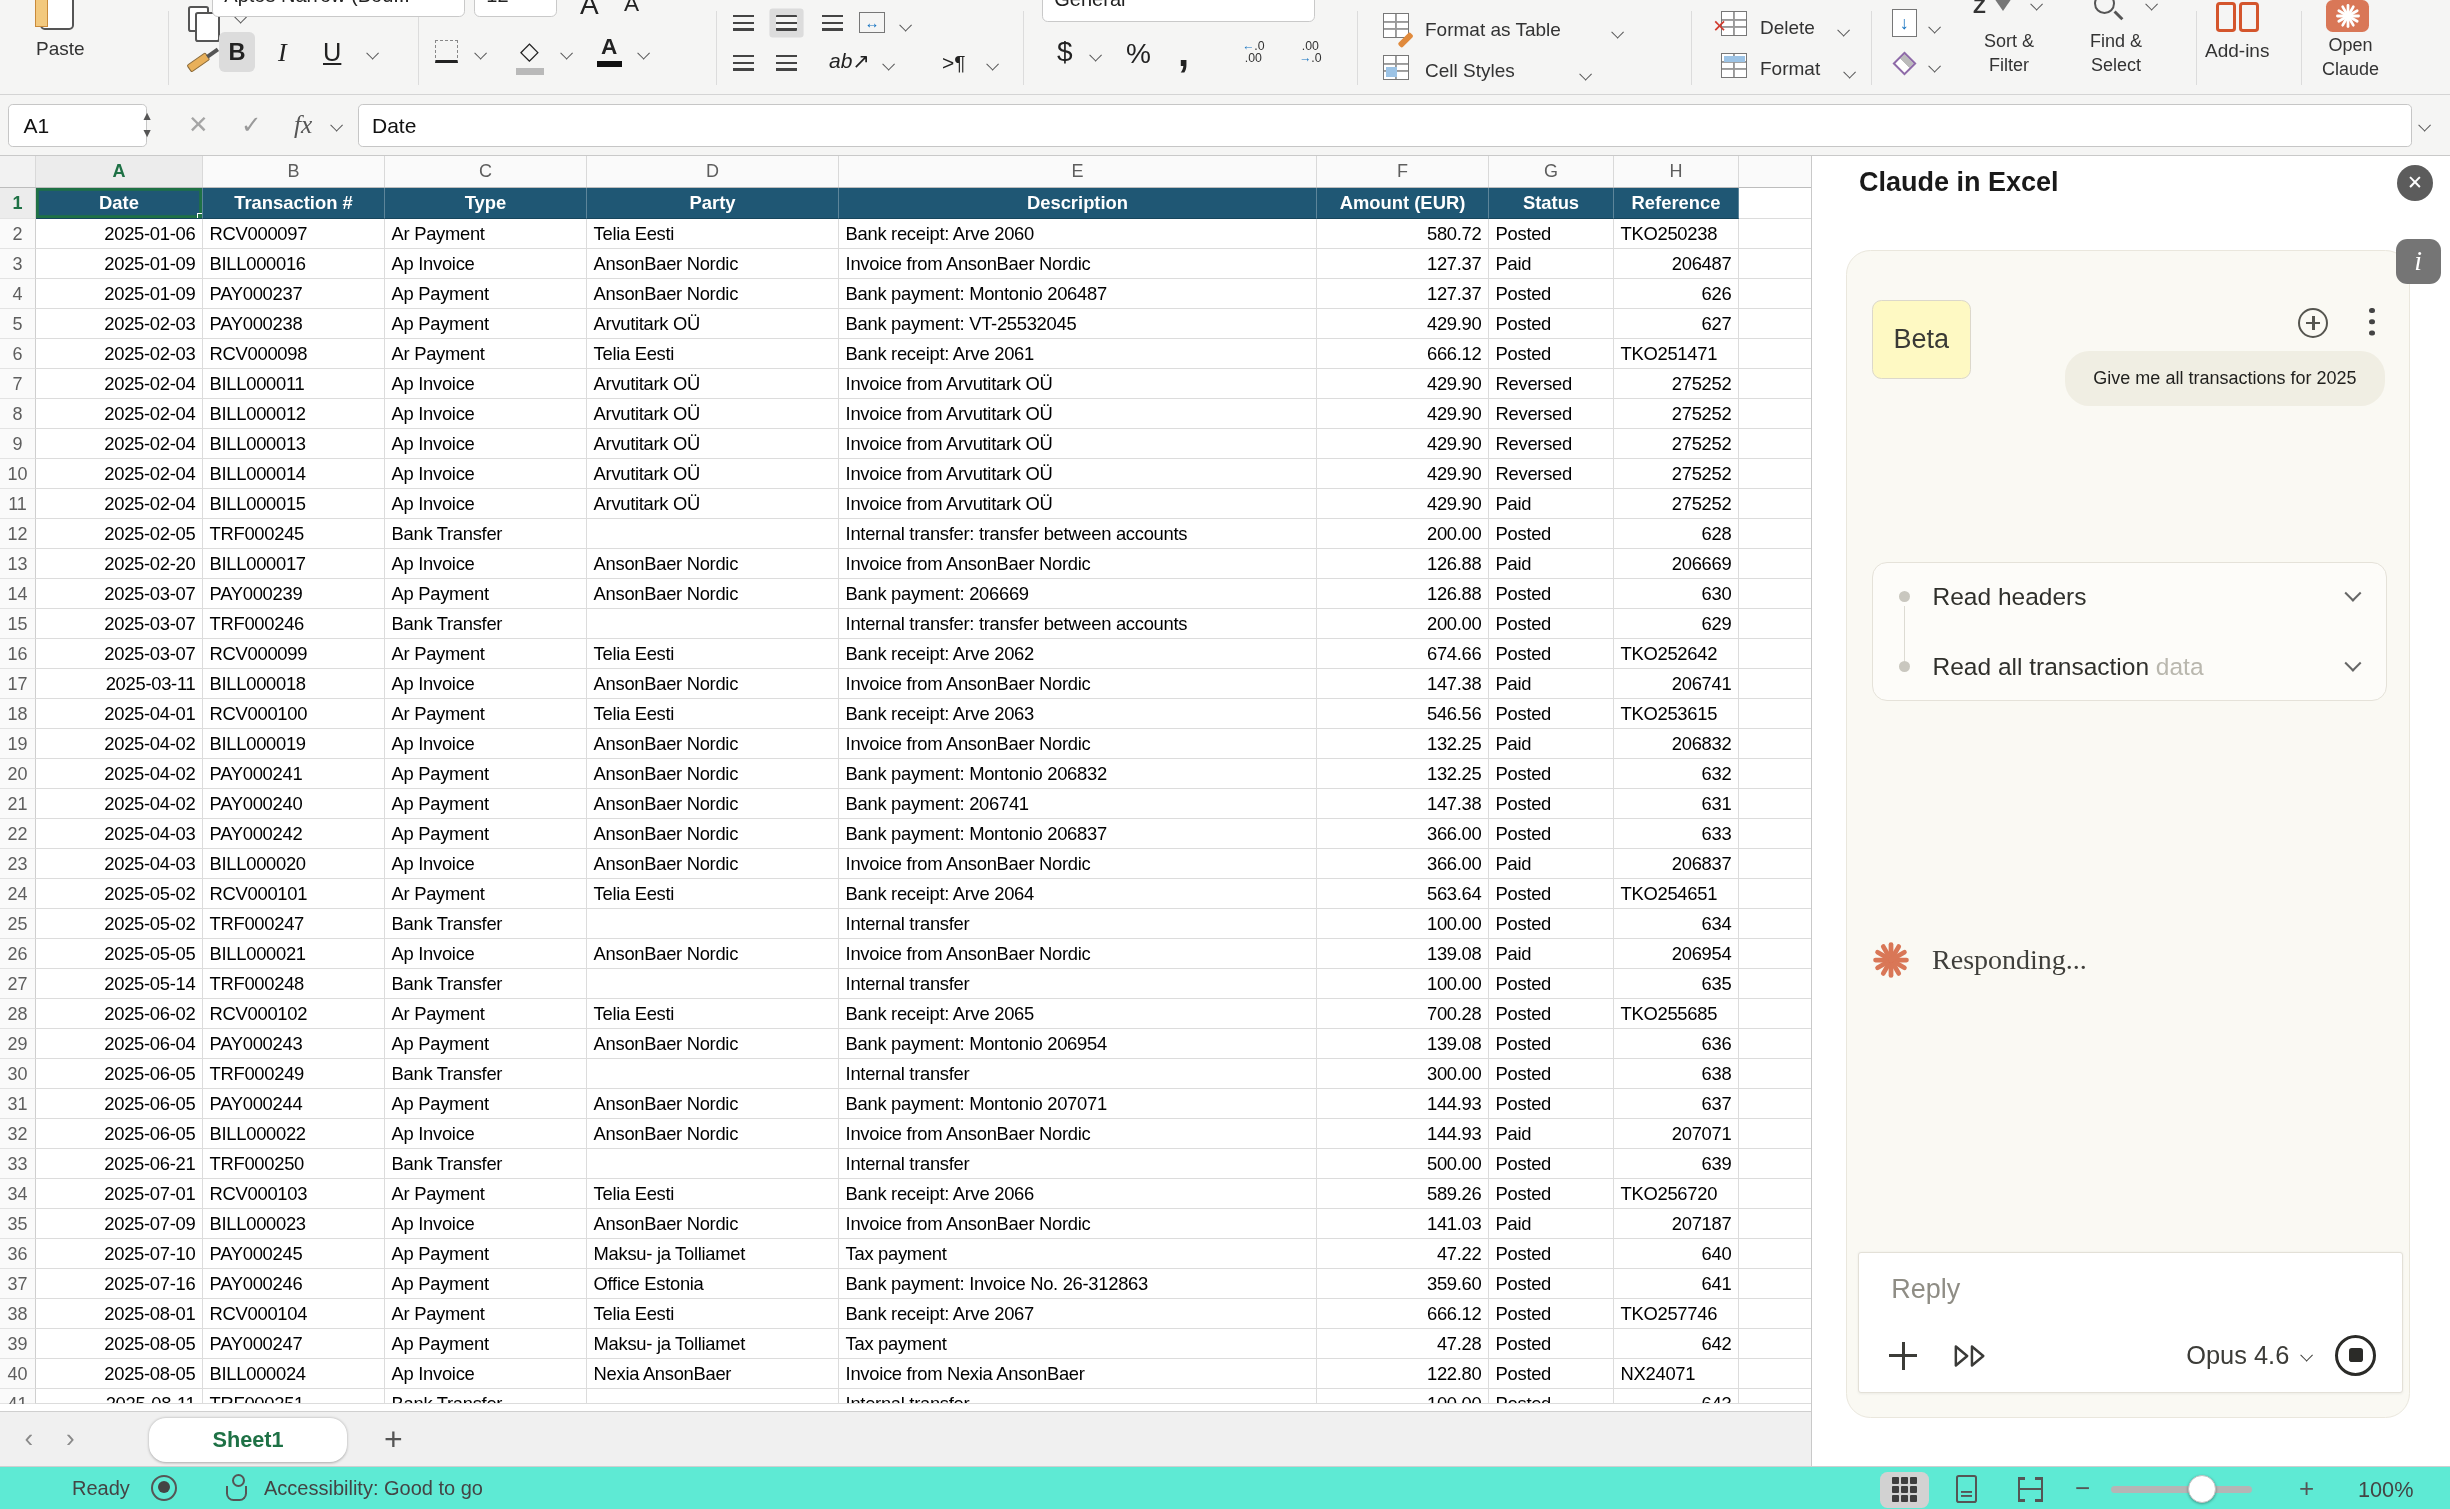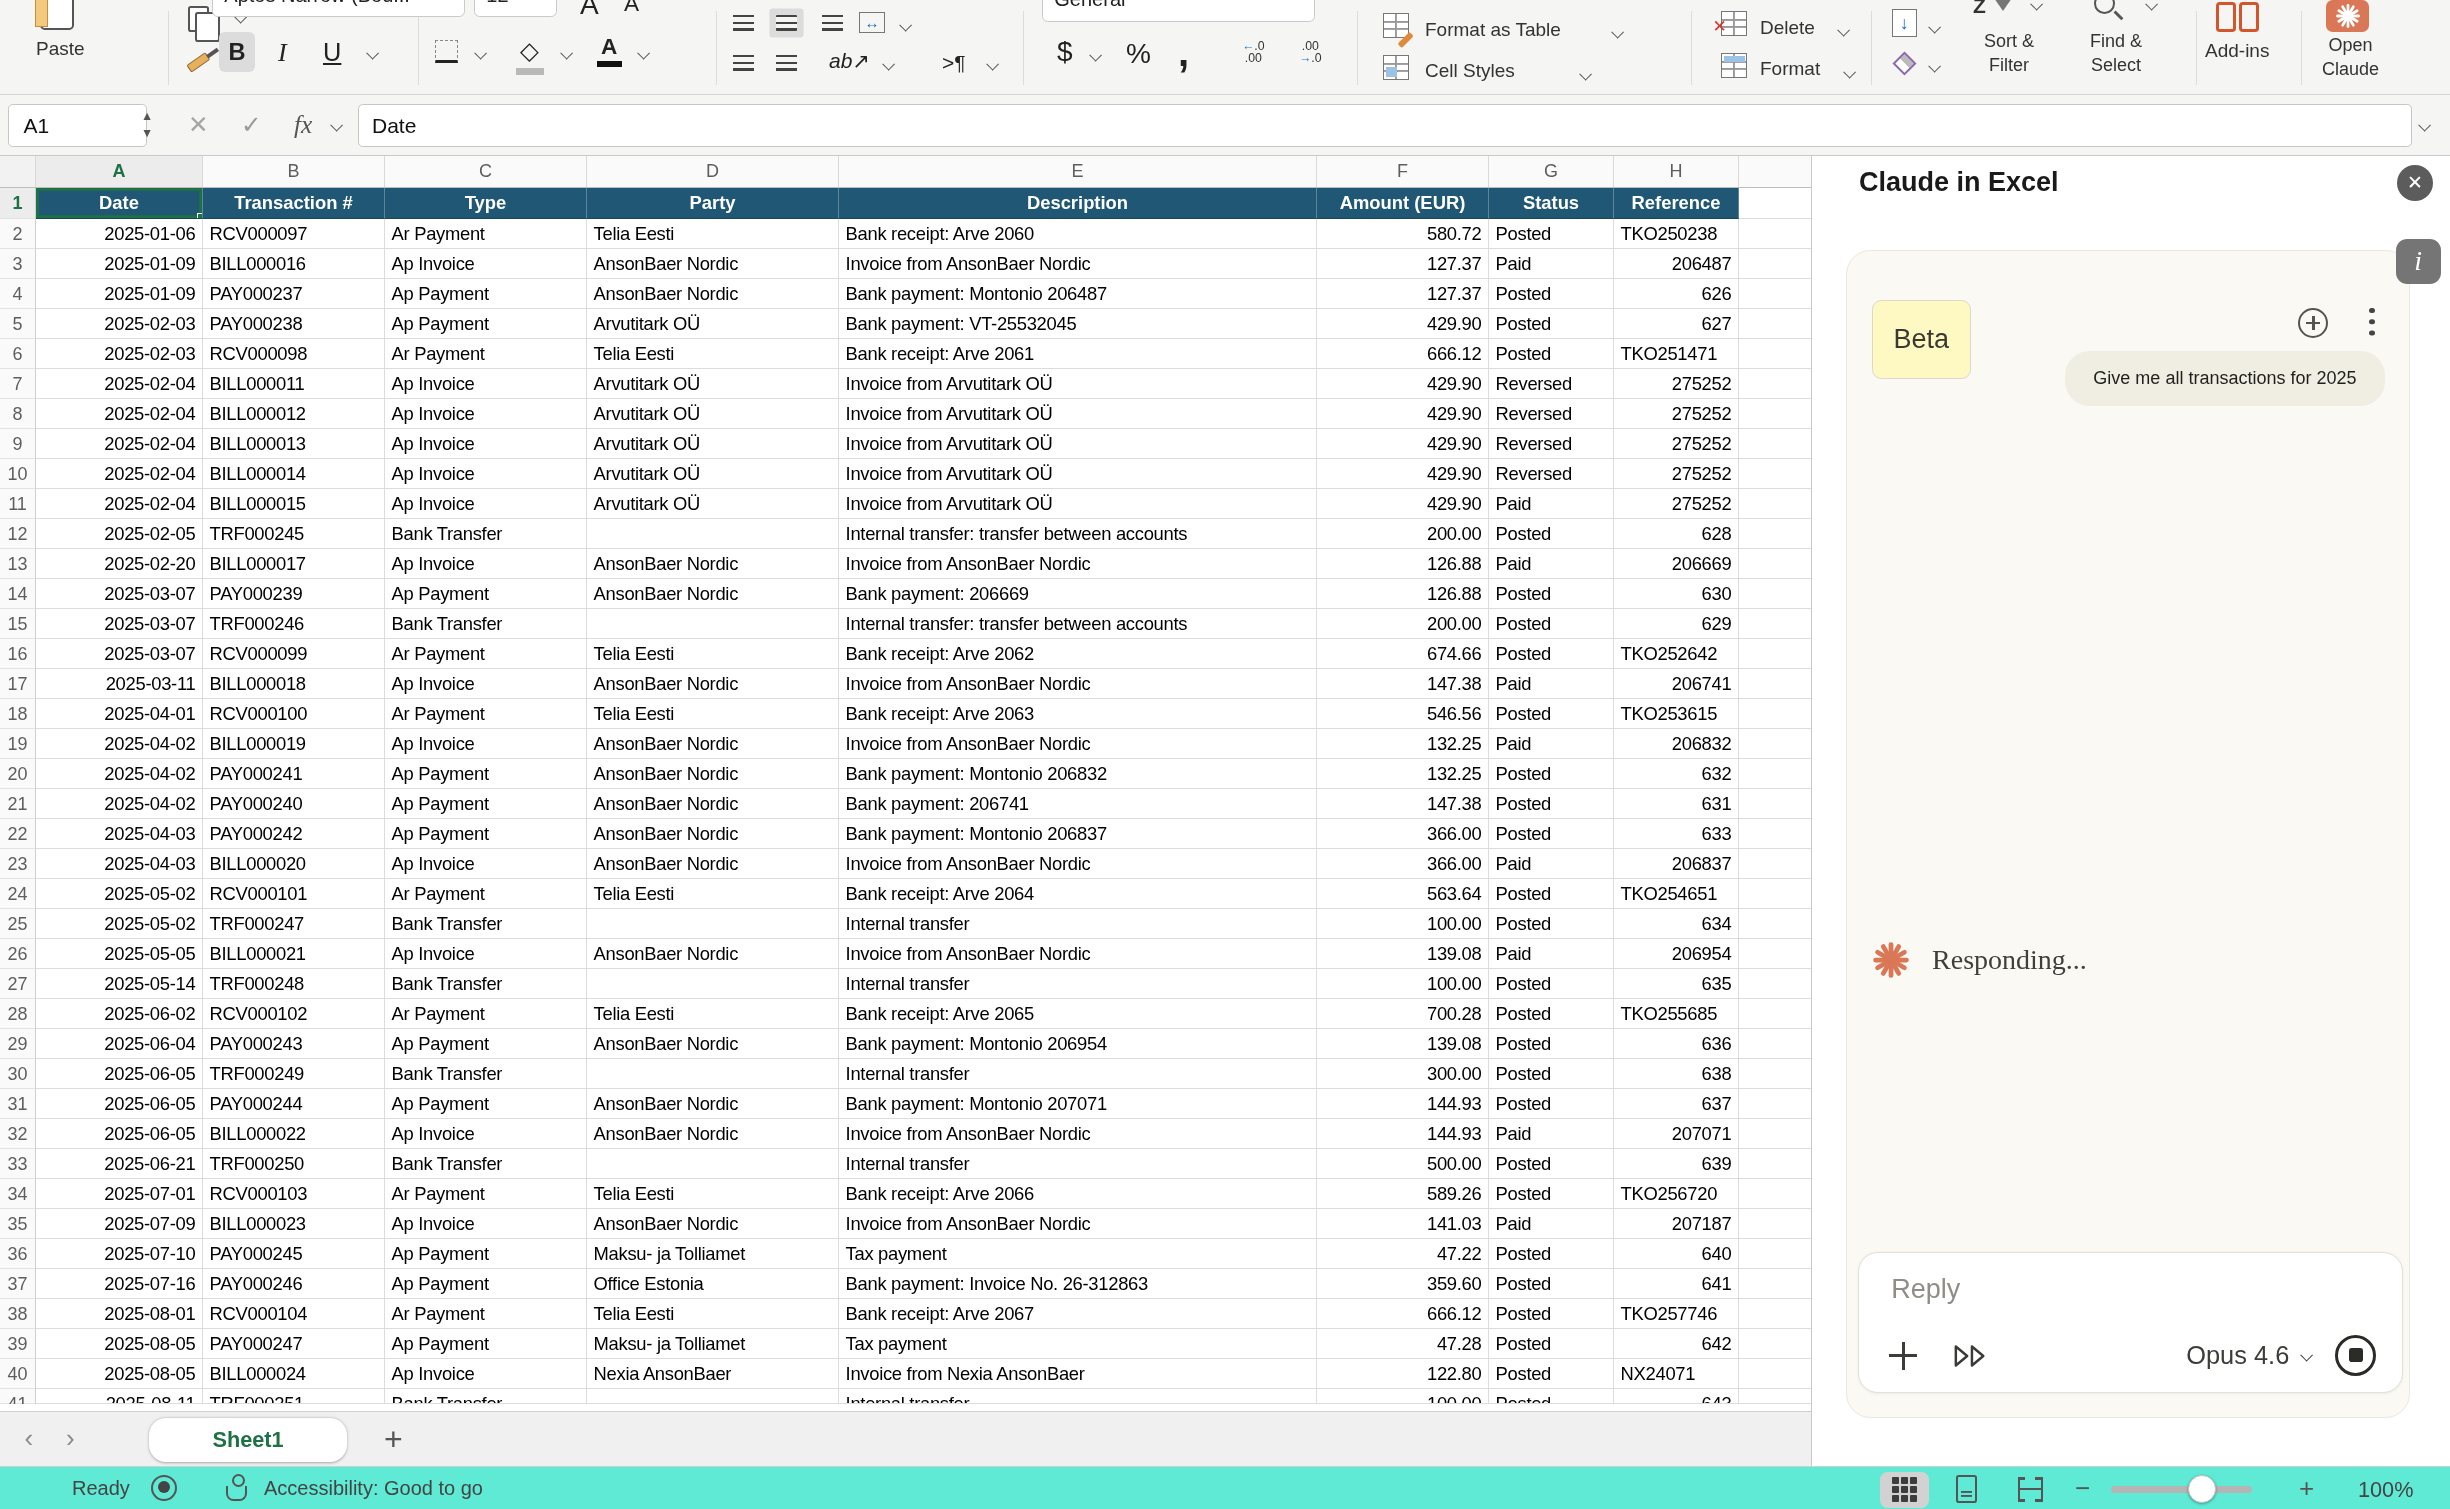--- a/index.html
+++ b/index.html
@@ -146,21 +146,21 @@
   .tc-line { position:absolute; left:31px; top:43px; width:1.9px; height:55px; background:#ddDBd3; }
   .tc-row { position:absolute; left:0; width:100%; height:38px; }
   .tc-dot { position:absolute; left:26px; top:13px; width:11.3px; height:11.3px; background:#c9c7bf; border-radius:50%; }
   .tc-label { position:absolute; left:60px; top:4.7px; font-size:24.5px; color:#30302c; }
   .tc-label .shim { color:#b9b7ae; }
   .tc-chv { position:absolute; right:26px; top:9.4px; width:12.3px; height:12.3px; border-left:2.4px solid #666; border-bottom:2.4px solid #666; transform:rotate(-45deg); }
   .p-analysis { position:absolute; left:24.5px; top:479px; width:543px; font-size:28px; line-height:1.47; }
   .responding { position:absolute; left:24.5px; top:690px; display:flex; align-items:center; gap:22.6px; }
   .resp-txt { font-size:28px; color:#3f3f3b; }
   .replybox { position:absolute; left:11.3px; top:1001px; width:545px; height:141px; background:#fff;
-              border:1.4px solid #e3e0d7; border-radius:20px; box-shadow:0 0.9px 2.8px rgba(0,0,0,.06); }
+              border:1.4px solid #e3e0d7; border-radius:3px; box-shadow:0 0.9px 2.8px rgba(0,0,0,.06); }
   .reply-ph { position:absolute; left:32px; top:21px; font-size:27px; color:#8f8d85; }
   .rb-row { position:absolute; left:30px; right:26px; bottom:15px; height:43px; display:flex; align-items:center; }
   .rb-plus { position:relative; width:28px; height:28px; margin-right:36px; }
   .rb-plus::before { content:""; position:absolute; left:12.7px; top:0; width:2.8px; height:28px; background:#3c3c38; }
   .rb-plus::after { content:""; position:absolute; left:0; top:12.7px; width:28px; height:2.8px; background:#3c3c38; }
   .rb-model { margin-left:auto; font-size:25.4px; color:#3c3c38; margin-right:13px; }
   .rb-stop { width:41px; height:41px; border:3.3px solid #2b2b28; border-radius:50%; position:relative; margin-left:24.5px; }
   .rb-stop::after { content:""; position:absolute; left:10.4px; top:10.4px; width:14px; height:14px; background:#2b2b28; border-radius:2.8px; }
 </style>
 </head>
@@ -806,20 +806,35 @@
 
   <aside class="panel">
     <div class="p-title">Claude in Excel</div>
     <div class="p-close">✕</div>
     <div class="p-info">i</div>
     <div class="p-card">
       <span class="beta">Beta</span>
       <span class="newchat"></span>
       <span class="kebab"></span>
       <div class="bubble">Give me all transactions for 2025</div>
+      <div class="toolcard">
+        <span class="tc-line"></span>
+        <div id="steps">
+            <div class="tc-row" style="top: 15px;">
+              <span class="tc-dot"></span>
+              <span class="tc-label"><span>Read headers</span><span class="shim"></span></span>
+              <span class="tc-chv"></span>
+            </div>
+            <div class="tc-row" style="top: 85px;">
+              <span class="tc-dot"></span>
+              <span class="tc-label"><span>Read all transaction</span><span class="shim"> data</span></span>
+              <span class="tc-chv"></span>
+            </div>
+          </div>
+      </div>
       <div class="responding">
         <svg width="38" height="38" viewBox="0 0 32 32">
             <g stroke="#d97757" stroke-width="4" stroke-linecap="round">
           <line x1="16" y1="16" x2="29" y2="16"></line>
               <line x1="16" y1="16" x2="27.3" y2="22.5"></line>
           <line x1="16" y1="16" x2="22.5" y2="27.3"></line>
               <line x1="16" y1="16" x2="16" y2="29"></line>
           <line x1="16" y1="16" x2="9.5" y2="27.3"></line>
               <line x1="16" y1="16" x2="4.7" y2="22.5"></line>
           <line x1="16" y1="16" x2="3" y2="16"></line>

